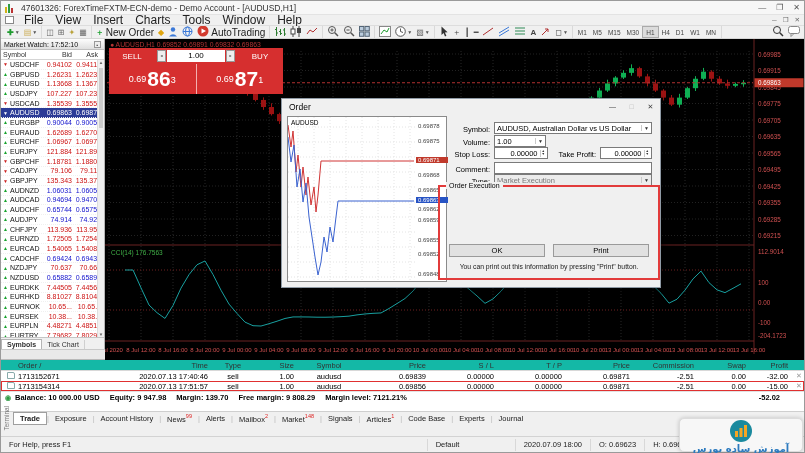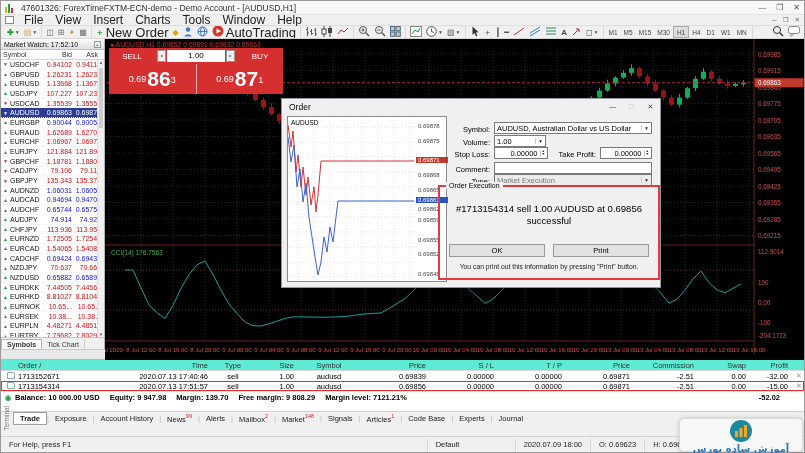--- a/index.html
+++ b/index.html
@@ -20,21 +20,21 @@
   .menubar { height:11px; background:#f0f0f0; display:flex; align-items:center; padding:0 4px; gap:1px; border-bottom:1px solid #ddd; }
   .menu-chart-ico { width:9px; height:8px; border:1px solid #888; background:#fff; margin-right:3px; }
   .menu-item { padding:0 6px; font-size:12px; color:#222; }
   .mdi-btns { margin-left:auto; display:flex; gap:6px; font-size:6.5px; color:#666; }
 
   
   .toolbar { height:13px; background:#f0f0f0; display:flex; align-items:center; padding:0 2px; border-bottom:1px solid #d6d6d6; overflow:hidden; }
   .tb-group { display:flex; align-items:center; padding:0 2px; border-right:1px solid #d9d9d9; height:13px; }
   .tb-btn { display:inline-flex; align-items:center; padding:0 2px; height:12px; font-size:8px; color:#333; cursor:default; }
   .tb-btn .caret { font-size:5px; color:#555; margin-left:1px; }
-  .tb-btn .lbl { margin-left:2px; font-size:13px; color:#222; }
+  .tb-btn .lbl { margin-left:2px; font-size:10px; color:#222; }
   .tb-btn.tf { font-size:6.5px; padding:0 3px; color:#444; }
   .tb-btn.tf.active { background:#dcdcdc; border:1px solid #aaa; }
   .tb-right { margin-left:auto; display:flex; }
 
   
   .main { flex:1; display:flex; min-height:0; }
 
   
   .mw { width:106px; background:#fff; border-right:1px solid #b5b5b5; display:flex; flex-direction:column; font-size:7px; }
   .mw-header { height:11px; background:linear-gradient(#fdfdfd,#dfdfdf); border-bottom:1px solid #c0c0c0; display:flex; align-items:center; padding:0 3px; font-size:7px; color:#111; }
@@ -97,21 +97,21 @@
   .exec-note { position:absolute; left:0; right:0; top:76px; text-align:center; font-size:6.8px; color:#222; }
 
   
   .chart-tabs { height:11px; background:#e9e9e9; border-top:1px solid #c9c9c9; border-bottom:1px solid #b9b9b9; display:flex; align-items:flex-end; padding-left:104px; font-size:7px; color:#444; }
   .ctab { padding:1px 6px; border-right:1px solid #cfcfcf; }
   .ctab.active { background:#fff; border:1px solid #a8a8a8; border-bottom:none; font-weight:bold; color:#000; }
 
   
   .terminal { height:51px; background:#fff; font-size:7.5px; position:relative; }
   .t-grid { display:grid; grid-template-columns:14px 78px 118px 44px 42px 64px 68px 68px 68px 68px 64px 52px 42px 16px; align-items:center; }
-  .t-head { height:11px; background:#5eead4; border-bottom:1px solid #d8d8d8; color:#333; }
+  .t-head { height:11px; background:#14b8a6; border-bottom:1px solid #d8d8d8; color:#333; }
   .t-head span { padding:0 3px; }
   .t-row { height:10px; color:#000; }
   .t-row span { padding:0 3px; white-space:nowrap; }
   .t-row.hl { outline:1.5px solid #e03030; outline-offset:-1.5px; }
   .t-bal { height:12px; font-weight:bold; border-top:1px solid #e2e2e2; color:#000; display:flex; align-items:center; }
   .t-bal .bi { width:14px; text-align:center; color:#2e9b43; font-size:7px; }
   .t-bal .seg { margin-right:10px; }
   .t-bal .pl { margin-left:auto; padding-right:24px; }
   .ra { text-align:right; } .ca { text-align:center; }
   .doc-ico { display:inline-block; width:6px; height:7px; background:#fff; border:1px solid #8aa; border-top-right-radius:2px; margin-left:3px; }
@@ -902,21 +902,20 @@
             </div>
             <div class="frm-lab" style="left: 150px; top: 78px; width: 58px;">Type:</div>
             <div class="fld disabled" style="left: 212px; top: 75px; width: 158px;">
               <span>Market Execution</span>
               <span class="caret">▼</span>
             </div>
           </div>
 
         <div class="exec">
           <span class="exec-legend">Order Execution</span>
-          <div class="exec-msg">#1713154314 sell 1.00 AUDUSD at 0.69856 successful</div>
           <div class="exec-btns">
             <span class="btn">OK</span>
             <span class="btn">Print</span>
           </div>
           <div class="exec-note">You can print out this information by pressing "Print" button.</div>
         </div>
       </div>
     </div>
   </div>
 

